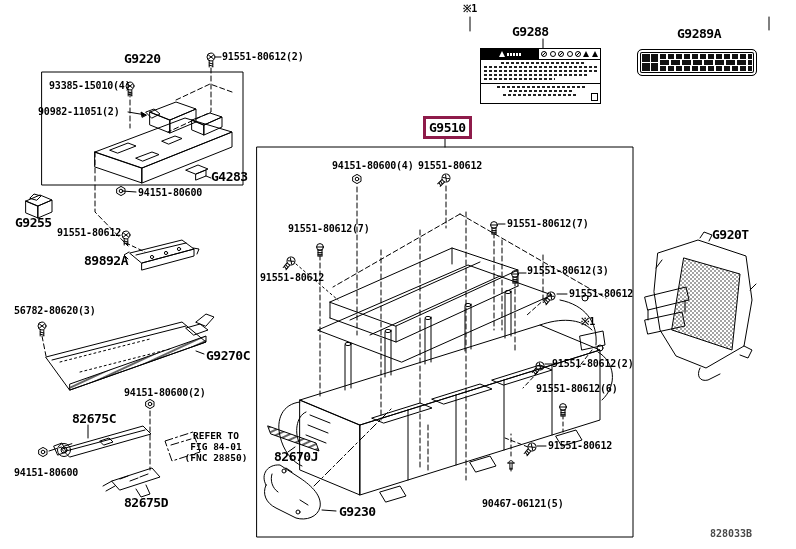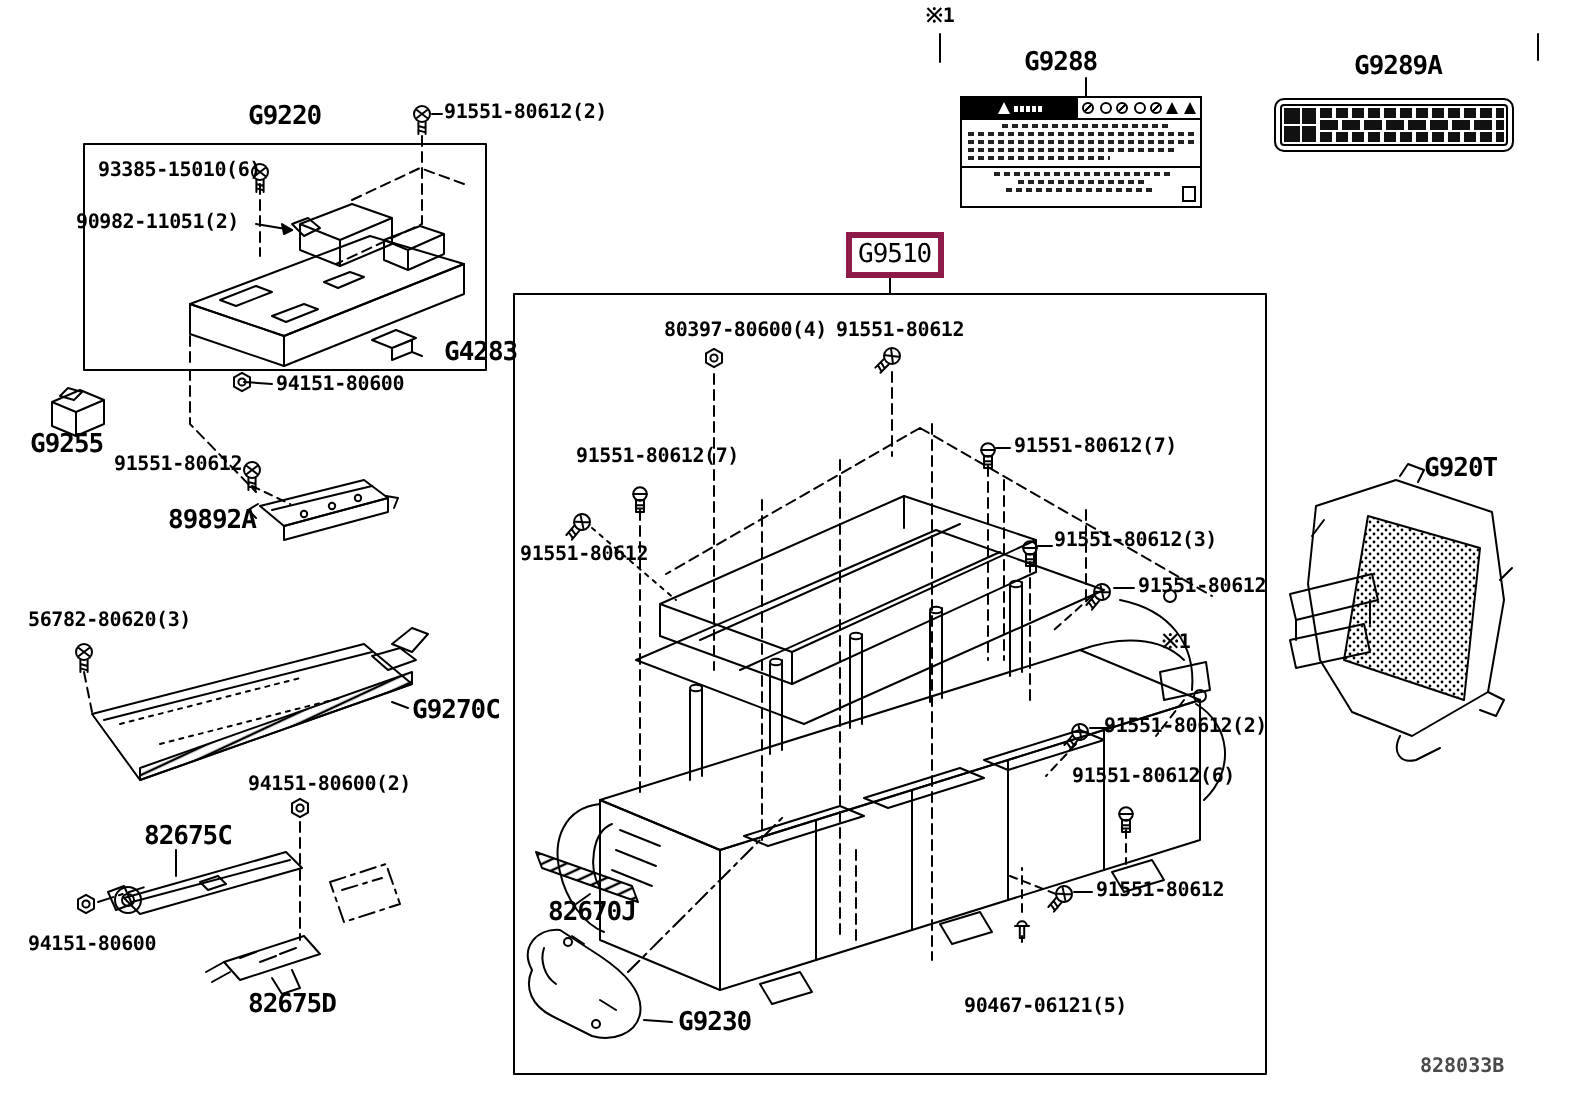--- a/index.html
+++ b/index.html
@@ -6,21 +6,21 @@
   .stage{position:relative;width:796px;height:549px;background:#fff;overflow:hidden;
          font-family:"DejaVu Sans Mono",monospace;color:#000;}
   .stage svg{position:absolute;left:0;top:0;}
   .lbl{position:absolute;white-space:nowrap;line-height:1;}
   .pn{font-weight:bold;font-size:10px;letter-spacing:-0.2px;}
   .code{font-weight:bold;font-size:13px;letter-spacing:-0.5px;}
   .note{font-weight:bold;font-size:10px;}
   .tiny{font-weight:bold;font-size:9.5px;line-height:11px;text-align:center;}
   .dcode{font-weight:bold;font-size:10px;color:#4a4a4a;}
   .hl-box{position:absolute;border:3px solid #8e1b4a;background:#fff;padding:1px 3px;
-          font-weight:normal;font-size:13px;letter-spacing:-0.5px;}
+          font-weight:bold;font-size:13px;letter-spacing:-0.5px;}
   
   .g9288{position:absolute;left:480px;top:48px;width:121px;height:56px;border:1px solid #000;background:#fff;box-sizing:border-box;}
   .g9288 .hdr{display:flex;height:10px;border-bottom:1px solid #000;}
   .g9288 .hdr-l{width:58px;background:#000;display:flex;align-items:center;justify-content:center;gap:2px;}
   .g9288 .hdr-r{flex:1;display:flex;align-items:center;justify-content:space-evenly;}
   .tri-w{width:0;height:0;border-left:3px solid transparent;border-right:3px solid transparent;border-bottom:6px solid #fff;}
   .dash-w{width:14px;height:3px;background:repeating-linear-gradient(90deg,#fff 0 2px,transparent 2px 3px);}
   .ic-c{width:6px;height:6px;border:1px solid #000;border-radius:50%;box-sizing:border-box;}
   .ic-cf{width:6px;height:6px;border:1px solid #000;border-radius:50%;background:
          linear-gradient(135deg,transparent 40%,#000 40%,#000 60%,transparent 60%);box-sizing:border-box;}
@@ -233,41 +233,46 @@
     <use href="#scr" transform="translate(540,366) rotate(40)"></use>
     <use href="#blt" transform="translate(563,407)"></use>
     <use href="#scr" transform="translate(532,447) rotate(40)"></use>
     <use href="#clp" transform="translate(511,463)"></use>
     <path d="M216,57 L221,57"></path>
   </g>
 </svg>
 
 <div class="lbl code" style="left:124px;top:52px">G9220</div>
 <div class="lbl pn" style="left:222px;top:52px">91551-80612(2)</div>
-<div class="lbl pn" style="left:49px;top:81px">93385-15010(6)</div>
+<div class="lbl pn" style="left:49px;top:81px">93385-15010(4)</div>
 <div class="lbl pn" style="left:38px;top:107px">90982-11051(2)</div>
-<div class="lbl code" style="left:222px;top:170px">G4283</div>
+<div class="lbl code" style="left:211px;top:170px">G4283</div>
 <div class="lbl pn" style="left:138px;top:188px">94151-80600</div>
 <div class="lbl code" style="left:15px;top:216px">G9255</div>
 <div class="lbl pn" style="left:57px;top:228px">91551-80612</div>
 <div class="lbl code" style="left:84px;top:254px">89892A</div>
 <div class="lbl pn" style="left:14px;top:306px">56782-80620(3)</div>
 <div class="lbl code" style="left:206px;top:349px">G9270C</div>
 <div class="lbl pn" style="left:124px;top:388px">94151-80600(2)</div>
 <div class="lbl code" style="left:72px;top:412px">82675C</div>
+<div class="lbl tiny" style="left:183px;top:430px;width:66px">
+  <span style="display:block">REFER TO</span>
+  <span style="display:block">FIG 84-01</span>
+  <span style="display:block">(FNC 28850)</span>
+</div>
 <div class="lbl pn" style="left:14px;top:468px">94151-80600</div>
 <div class="lbl code" style="left:124px;top:496px">82675D</div>
 
 <div class="lbl note" style="left:463px;top:4px">※1</div>
 <div class="lbl code" style="left:512px;top:25px">G9288</div>
 <div class="lbl code" style="left:677px;top:27px">G9289A</div>
 
 <div class="hl-box" style="left:423px;top:116px">G9510</div>
 
-<div class="lbl pn" style="left:332px;top:161px">80397-80600(4)</div>
+<div class="lbl pn" style="left:332px;top:161px">94151-80600(4)</div>
 <div class="lbl pn" style="left:418px;top:161px">91551-80612</div>
 <div class="lbl pn" style="left:288px;top:224px">91551-80612(7)</div>
 <div class="lbl pn" style="left:260px;top:273px">91551-80612</div>
 <div class="lbl pn" style="left:507px;top:219px">91551-80612(7)</div>
 <div class="lbl pn" style="left:527px;top:266px">91551-80612(3)</div>
 <div class="lbl pn" style="left:569px;top:289px">91551-80612</div>
 <div class="lbl note" style="left:581px;top:317px">※1</div>
 <div class="lbl pn" style="left:552px;top:359px">91551-80612(2)</div>
 <div class="lbl pn" style="left:536px;top:384px">91551-80612(6)</div>
 <div class="lbl pn" style="left:548px;top:441px">91551-80612</div>

